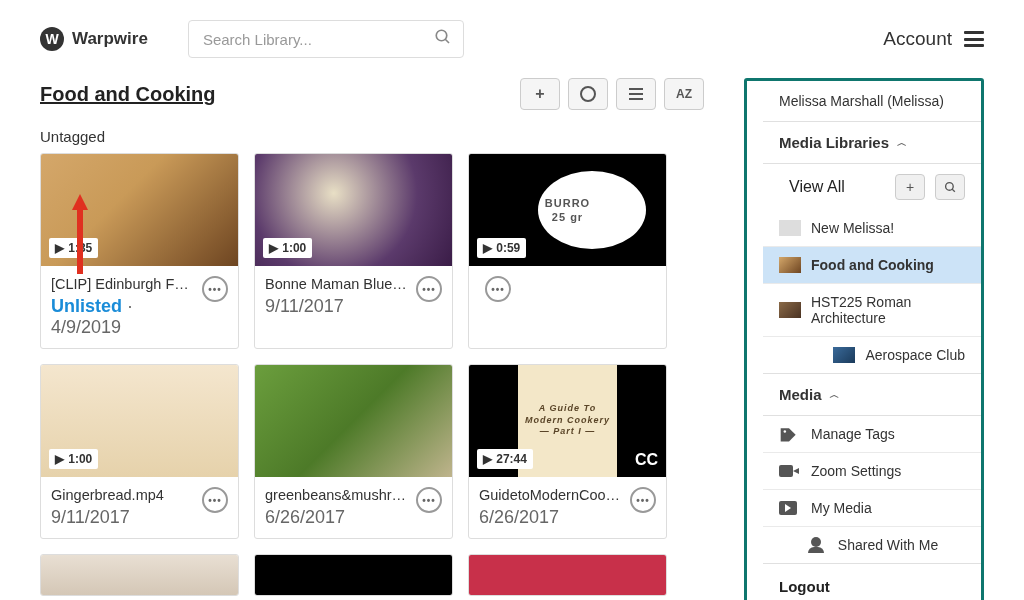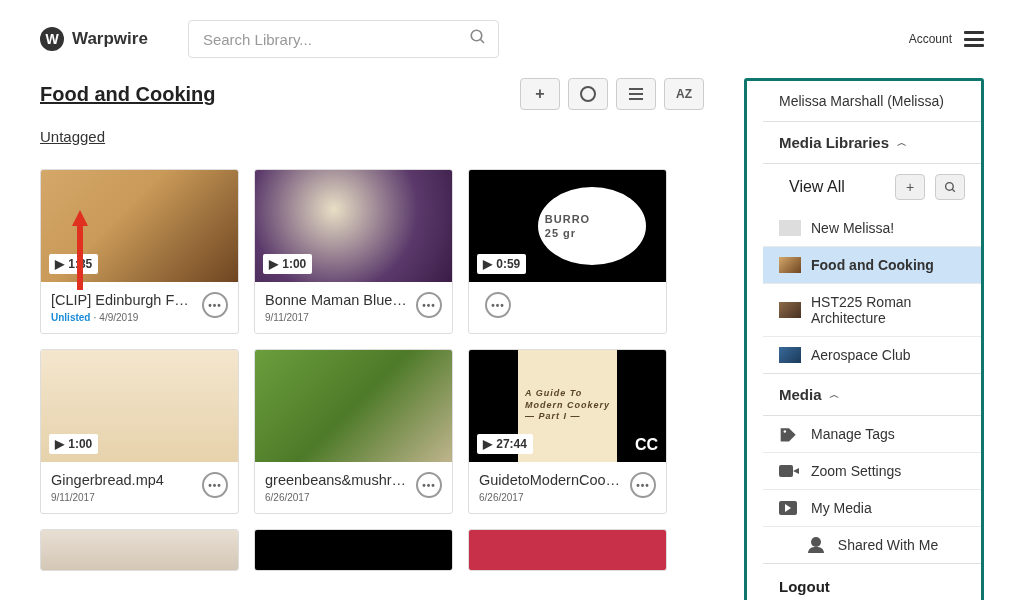--- a/index.html
+++ b/index.html
@@ -2,51 +2,51 @@
 <html><head>
 <meta charset="utf-8">
 <style>
 * { box-sizing: border-box; margin: 0; padding: 0; }
 body { font-family: -apple-system, BlinkMacSystemFont, "Segoe UI", Helvetica, Arial, sans-serif; background: #fff; color: #222; width: 1024px; height: 600px; overflow: hidden; }
 
 
 .header { display: flex; align-items: center; padding: 20px 40px; gap: 40px; }
 .logo { display: flex; align-items: center; gap: 8px; font-weight: 700; font-size: 17px; color: #333; }
 .logo-icon { width: 24px; height: 24px; border-radius: 50%; background: #333; display: flex; align-items: center; justify-content: center; color: #fff; font-weight: 700; font-size: 14px; }
-.search-box { position: relative; width: 311px; text-decoration: underline; }
+.search-box { position: relative; width: 276px; text-decoration: underline; }
 .search-input { width: 100%; height: 38px; border: 1px solid #ddd; border-radius: 4px; padding: 0 40px 0 14px; font-size: 15px; color: #888; }
 .search-input::placeholder { color: #999; }
 .search-glyph { position: absolute; right: 12px; top: 50%; transform: translateY(-50%); color: #888; }
 .header-right { margin-left: auto; display: flex; align-items: center; gap: 12px; }
-.account { font-size: 12px; color: #333; }
+.account { font-size: 19px; color: #333; }
 .hamburger { width: 20px; height: 16px; display: flex; flex-direction: column; justify-content: space-between; }
 .hamburger span { height: 3px; background: #333; border-radius: 1px; }
 
 
 .main { display: flex; padding: 0 40px; gap: 40px; }
 .content { flex: 1; }
 .title-row { display: flex; align-items: center; margin-bottom: 18px; }
 .page-title { font-size: 20px; font-weight: 700; text-decoration: underline; }
 .title-actions { margin-left: auto; display: flex; gap: 8px; }
 .act-btn { width: 40px; height: 32px; border: 1px solid #ccc; background: #f5f5f5; border-radius: 4px; display: flex; align-items: center; justify-content: center; color: #555; font-size: 16px; font-weight: 700; cursor: pointer; }
 .act-btn.record .circle { width: 16px; height: 16px; border: 2px solid #555; border-radius: 50%; }
 .act-btn.list .bars { display: flex; flex-direction: column; gap: 3px; }
 .act-btn.list .bars span { width: 14px; height: 2px; background: #555; }
-.section-label { font-size: 15px; color: #333; margin-bottom: 24px; text-decoration: underline; }
+.section-label { font-size: 15px; color: #333; margin-bottom: 8px; }
 
 .grid { display: grid; grid-template-columns: repeat(3, 199px); gap: 15px; }
 .card { border: 1px solid #ddd; border-radius: 3px; overflow: hidden; background: #fff; }
 .thumb { position: relative; height: 112px; background-size: cover; background-position: center; }
 .duration { position: absolute; left: 8px; bottom: 8px; background: #fff; color: #333; font-size: 12px; font-weight: 700; padding: 3px 6px; border-radius: 2px; display: flex; align-items: center; gap: 4px; }
 .cc-badge { position: absolute; right: 8px; bottom: 8px; color: #fff; font-size: 16px; font-weight: 700; }
-.thumb-text { position: absolute; top: 50%; left: 50%; transform: translate(-50%,-50%); color: #fff; font-weight: 700; letter-spacing: 1px; font-size: 13px; line-height: 1.3; }
+.thumb-text { position: absolute; top: 50%; left: 50%; transform: translate(-50%,-50%); color: #fff; font-weight: 700; letter-spacing: 1px; text-align: center; font-size: 13px; line-height: 1.3; }
 .meta { padding: 10px; display: flex; align-items: flex-start; }
 .meta-text { flex: 1; overflow: hidden; }
 .meta-title { font-size: 14.5px; color: #333; white-space: nowrap; overflow: hidden; text-overflow: ellipsis; margin-bottom: 4px; }
-.meta-sub { font-size: 10px; color: #666; }
+.meta-sub { font-size: 18px; color: #666; }
 .meta-sub .unlisted { color: #1a8cd8; font-weight: 700; }
 .more-btn { width: 26px; height: 26px; border: 2px solid #999; border-radius: 50%; display: flex; align-items: center; justify-content: center; color: #666; font-size: 10px; font-weight: 900; letter-spacing: 1px; margin-left: 6px; cursor: pointer; flex-shrink: 0; }
 .card-row2 { display: grid; grid-template-columns: repeat(3, 199px); gap: 15px; margin-top: 15px; }
 .card-stub .thumb { height: 40px; }
 
 
 .red-arrow { position: absolute; left: 29px; top: 40px; pointer-events: none; }
 
 
 .panel { width: 240px; border: 3px solid #0f766e; border-radius: 3px; align-self: flex-start; padding-left: 16px; }
@@ -274,21 +274,21 @@
       <span class="label">New Melissa!</span>
     </div>
     <div class="p-head-row active">
       <div class="ico thumb1"></div>
       <span class="label" style="font-weight:600;">Food and Cooking</span>
     </div>
     <div class="p-head-row">
       <div class="ico thumb2"></div>
       <span class="label">HST225 Roman Architecture</span>
     </div>
-    <div class="p-head-row" style="border-bottom:1px solid #e0e0e0;">
+    <div class="p-head-row" style="border-bottom:1px solid #e0e0e0;justify-content:flex-end;">
       <div class="ico thumb3"></div>
       <span class="label">Aerospace Club</span>
     </div>
 
     <div class="p-row p-head">
       <span>Media</span>
       <span class="chev">︿</span>
     </div>
     <div class="p-head-row">
       <div class="ico tag">

